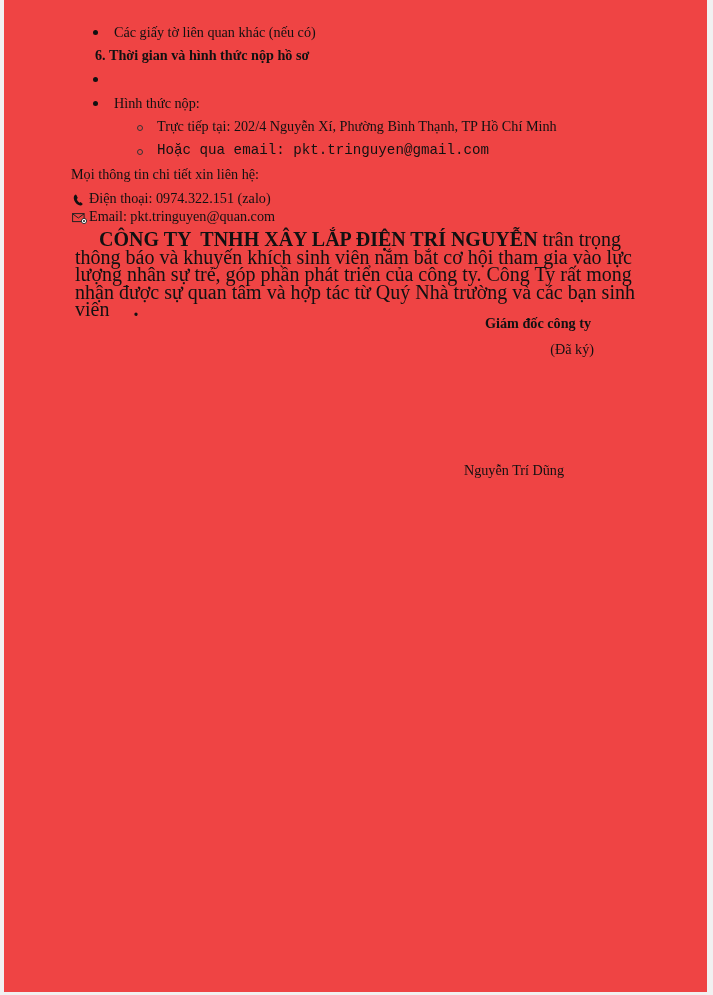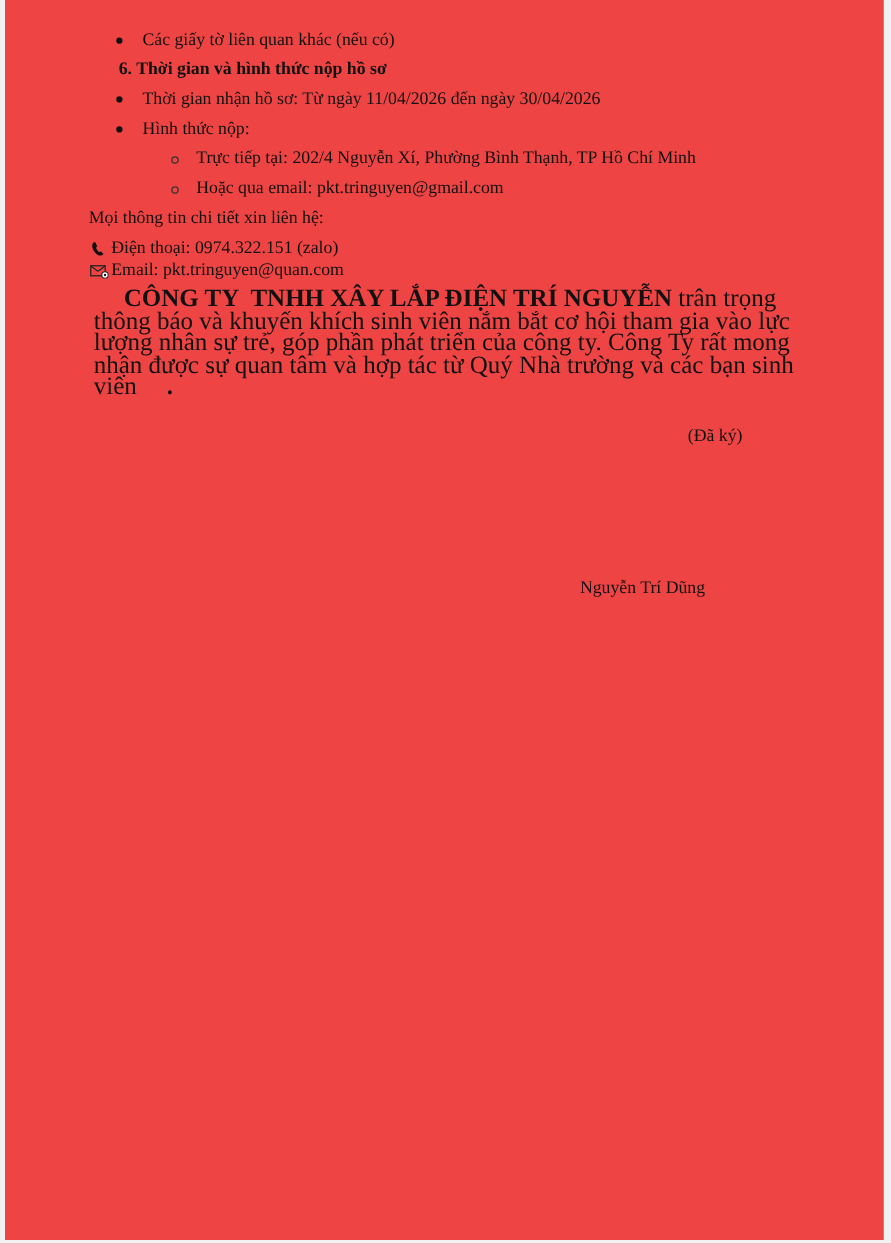--- a/index.html
+++ b/index.html
@@ -68,30 +68,29 @@
 <body>
 
 <div class="page">
 
   <span class="bullet" style="left:89px; top:30px;"></span>
   <div class="line" style="left:110px; top:23px;">Các giấy tờ liên quan khác (nếu có)</div>
 
   <div class="line bold" style="left:67px; top:46px;">6. Thời gian và hình thức nộp hồ sơ</div>
 
   <span class="bullet" style="left:89px; top:77px;"></span>
-  <div class="line" style="left:110px; top:70px;">Thời gian nhận hồ sơ: Từ ngày 11/04/2026 đến ngày 30/04/2026</div>
 
   <span class="bullet" style="left:89px; top:101px;"></span>
   <div class="line" style="left:110px; top:94px;">Hình thức nộp:</div>
 
   <span class="circle-bullet" style="left:133px; top:125px;"></span>
   <div class="line" style="left:153px; top:117px;">Trực tiếp tại: 202/4 Nguyễn Xí, Phường Bình Thạnh, TP Hồ Chí Minh</div>
 
   <span class="circle-bullet" style="left:133px; top:149px;"></span>
-  <div class="line" style="left:153px; top:141px;">Hoặc qua email: pkt.tringuyen@gmail.com</div>
+  <div class="line" style="left:153px; top:141px;font-family:Liberation Mono, monospace;">Hoặc qua email: pkt.tringuyen@gmail.com</div>
 
   <div class="line" style="left:67px; top:165px;">Mọi thông tin chi tiết xin liên hệ:</div>
 
   <span class="icon" style="left:69px; top:192px; width:11px; height:12px;">
     <svg width="11" height="12" viewBox="0 0 11 12">
       <path d="M2.5 0.5 C1.2 1.2 0.6 2.6 0.8 4.4 C1.1 6.9 3.0 9.8 5.6 11.1 C6.8 11.7 7.9 11.6 8.9 10.9 L9.8 10.1 L7.6 8.0 L6.6 8.7 C5.3 8.0 4.2 6.4 3.8 4.9 L4.8 4.1 L3.4 0.9 Z" fill="#111"></path>
     </svg>
   </span>
   <div class="line" style="left:85px; top:189px;">Điện thoại: 0974.322.151 (zalo)</div>
 
@@ -102,16 +101,17 @@
       <circle cx="12" cy="8" r="2.6" fill="#fff" stroke="#222" stroke-width="0.9"></circle>
       <circle cx="12" cy="8" r="1" fill="#222"></circle>
     </svg>
   </span>
   <div class="line" style="left:85px; top:207px;">Email: pkt.tringuyen@quan.com</div>
 
   <div class="para">
     <span class="bold" style="white-space:pre;">CÔNG TY  TNHH XÂY LẮP ĐIỆN TRÍ NGUYỄN</span><span> trân trọng thông báo và khuyến khích sinh viên nắm bắt cơ hội tham gia vào lực lượng nhân sự trẻ, góp phần phát triển của công ty. Công Ty rất mong nhận được sự quan tâm và hợp tác từ Quý Nhà trường và các bạn sinh viên</span><span class="bold">.</span>
   </div>
 
+  <div class="center-block bold" style="left:430px; top:314px; width:160px;">Giám đốc công ty</div>
   <div class="center-block" style="left:430px; top:340px; width:160px;text-align:right;">(Đã ký)</div>
   <div class="center-block" style="left:430px; top:461px; width:160px;">Nguyễn Trí Dũng</div>
 
 </div>
 
 </body></html>

